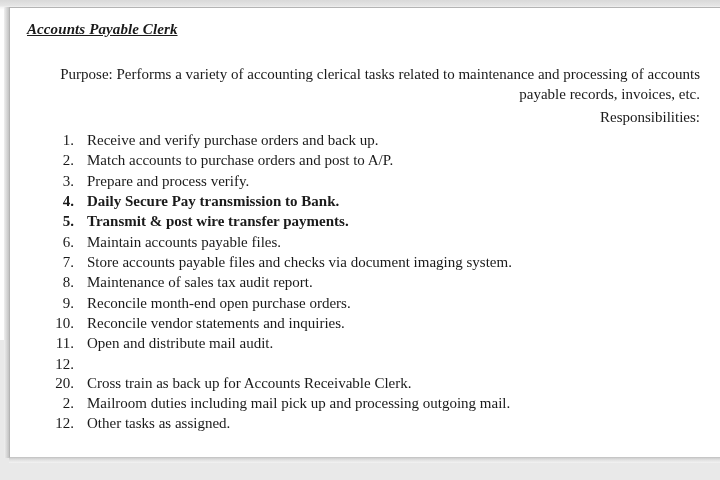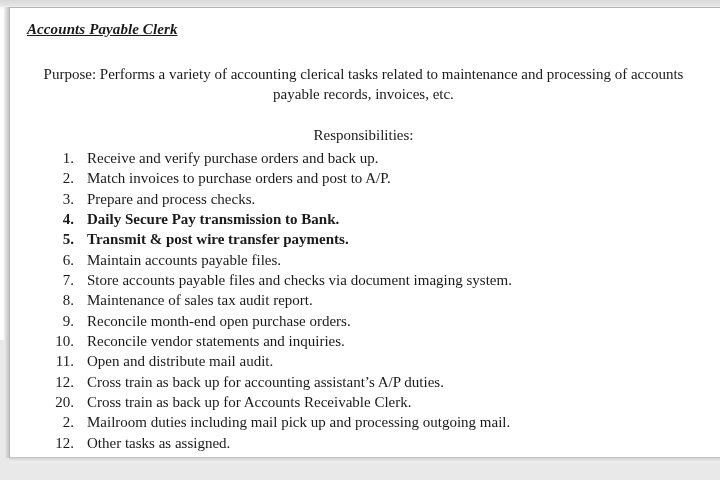--- a/index.html
+++ b/index.html
@@ -71,31 +71,31 @@
     margin: 0 0 0 3px;
     line-height: 1.25;
     display: inline-block;
   }
 
   .para {
     font-size: 15px;
     line-height: 1.32;
     margin: 0;
     padding: 0;
-    text-align: center;
+    text-align: right;
   }
 
   .purpose-block {
     margin-top: 26px;
     margin-left: 3px;
     max-width: 683px;
   }
 
   .responsibilities-heading {
-    margin-top: 22px;
+    margin-top: 4px;
     margin-left: 3px;
     font-size: 15px;
     line-height: 1.32;
   }
 
   ol.resp-list {
     list-style: none;
     margin: 2px 0 0 0;
     padding: 0;
   }
@@ -135,31 +135,31 @@
       <div>
         <span class="doc-title">Accounts Payable Clerk</span>
       </div>
 
       <p class="para purpose-block">Purpose: Performs a variety of accounting clerical tasks related to maintenance and processing of accounts payable records, invoices, etc.</p>
 
       <p class="para responsibilities-heading">Responsibilities:</p>
 
       <ol class="resp-list" id="resp-list">
           <li><span class="num">1.</span><span class="txt">Receive and verify purchase orders and back up.</span></li>
-          <li><span class="num">2.</span><span class="txt">Match invoices to purchase orders and post to A/P.</span></li>
-          <li><span class="num">3.</span><span class="txt">Prepare and process checks.</span></li>
+          <li><span class="num">2.</span><span class="txt">Match accounts to purchase orders and post to A/P.</span></li>
+          <li><span class="num">3.</span><span class="txt">Prepare and process verify.</span></li>
           <li class="bold"><span class="num">4.</span><span class="txt">Daily Secure Pay transmission to Bank.</span></li>
           <li class="bold"><span class="num">5.</span><span class="txt">Transmit &amp; post wire transfer payments.</span></li>
           <li><span class="num">6.</span><span class="txt">Maintain accounts payable files.</span></li>
           <li><span class="num">7.</span><span class="txt">Store accounts payable files and checks via document imaging system.</span></li>
           <li><span class="num">8.</span><span class="txt">Maintenance of sales tax audit report.</span></li>
           <li><span class="num">9.</span><span class="txt">Reconcile month-end open purchase orders.</span></li>
           <li><span class="num">10.</span><span class="txt">Reconcile vendor statements and inquiries.</span></li>
           <li><span class="num">11.</span><span class="txt">Open and distribute mail audit.</span></li>
-          <li><span class="num">12.</span><span class="txt">Cross train as back up for accounting assistant’s A/P duties.</span></li>
+          <li><span class="num">12.</span></li>
           <li><span class="num">20.</span><span class="txt">Cross train as back up for Accounts Receivable Clerk.</span></li>
           <li><span class="num">2.</span><span class="txt">Mailroom duties including mail pick up and processing outgoing mail.</span></li>
           <li><span class="num">12.</span><span class="txt">Other tasks as assigned.</span></li>
         </ol>
 
     </div>
   </div>
 
   <div id="page-shadow-bottom"></div>
 

